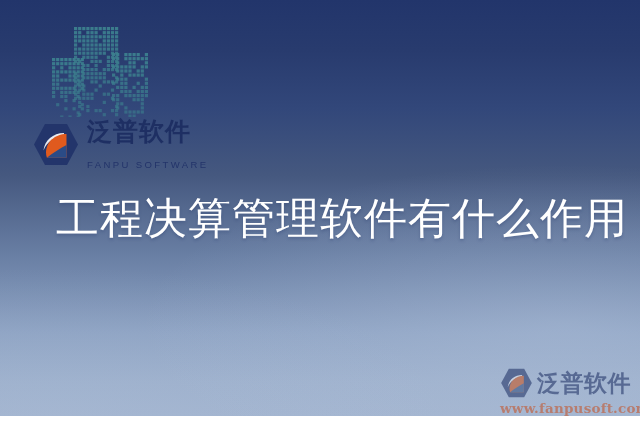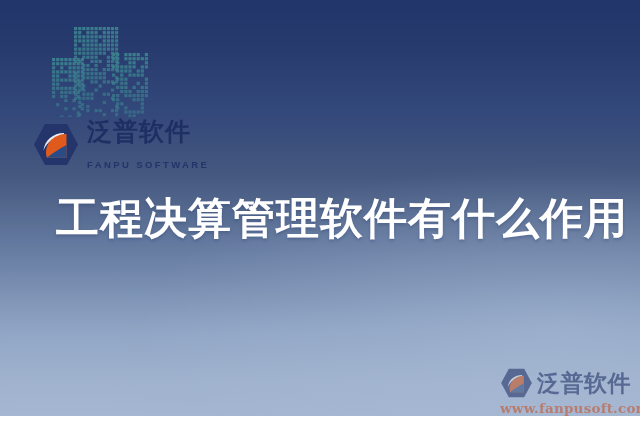--- a/index.html
+++ b/index.html
@@ -57,34 +57,34 @@
   #brand-logo .cn {
     font-size: 25px;
     font-weight: 700;
     color: #1E2F63;
     letter-spacing: 1px;
     font-family: "DejaVu Sans", "Liberation Sans", sans-serif;
   }
   #brand-logo .en {
     margin-top: 16px;
     font-size: 9.5px;
-    font-weight: 700;
+    font-weight: 400;
     color: #23346A;
     letter-spacing: 2.4px;
     font-family: "Liberation Sans", sans-serif;
   }
 
   
   #headline {
     position: absolute;
     left: 56px;
     top: 192px;
     font-size: 43px;
     line-height: 52px;
-    font-weight: 700;
+    font-weight: 400;
     color: #FFFFFF;
     letter-spacing: 1px;
     white-space: nowrap;
     text-shadow: 0 2px 3px rgba(35,55,105,0.28);
     font-family: "DejaVu Sans", "Liberation Sans", sans-serif;
   }
 
   
   #watermark {
     position: absolute;

